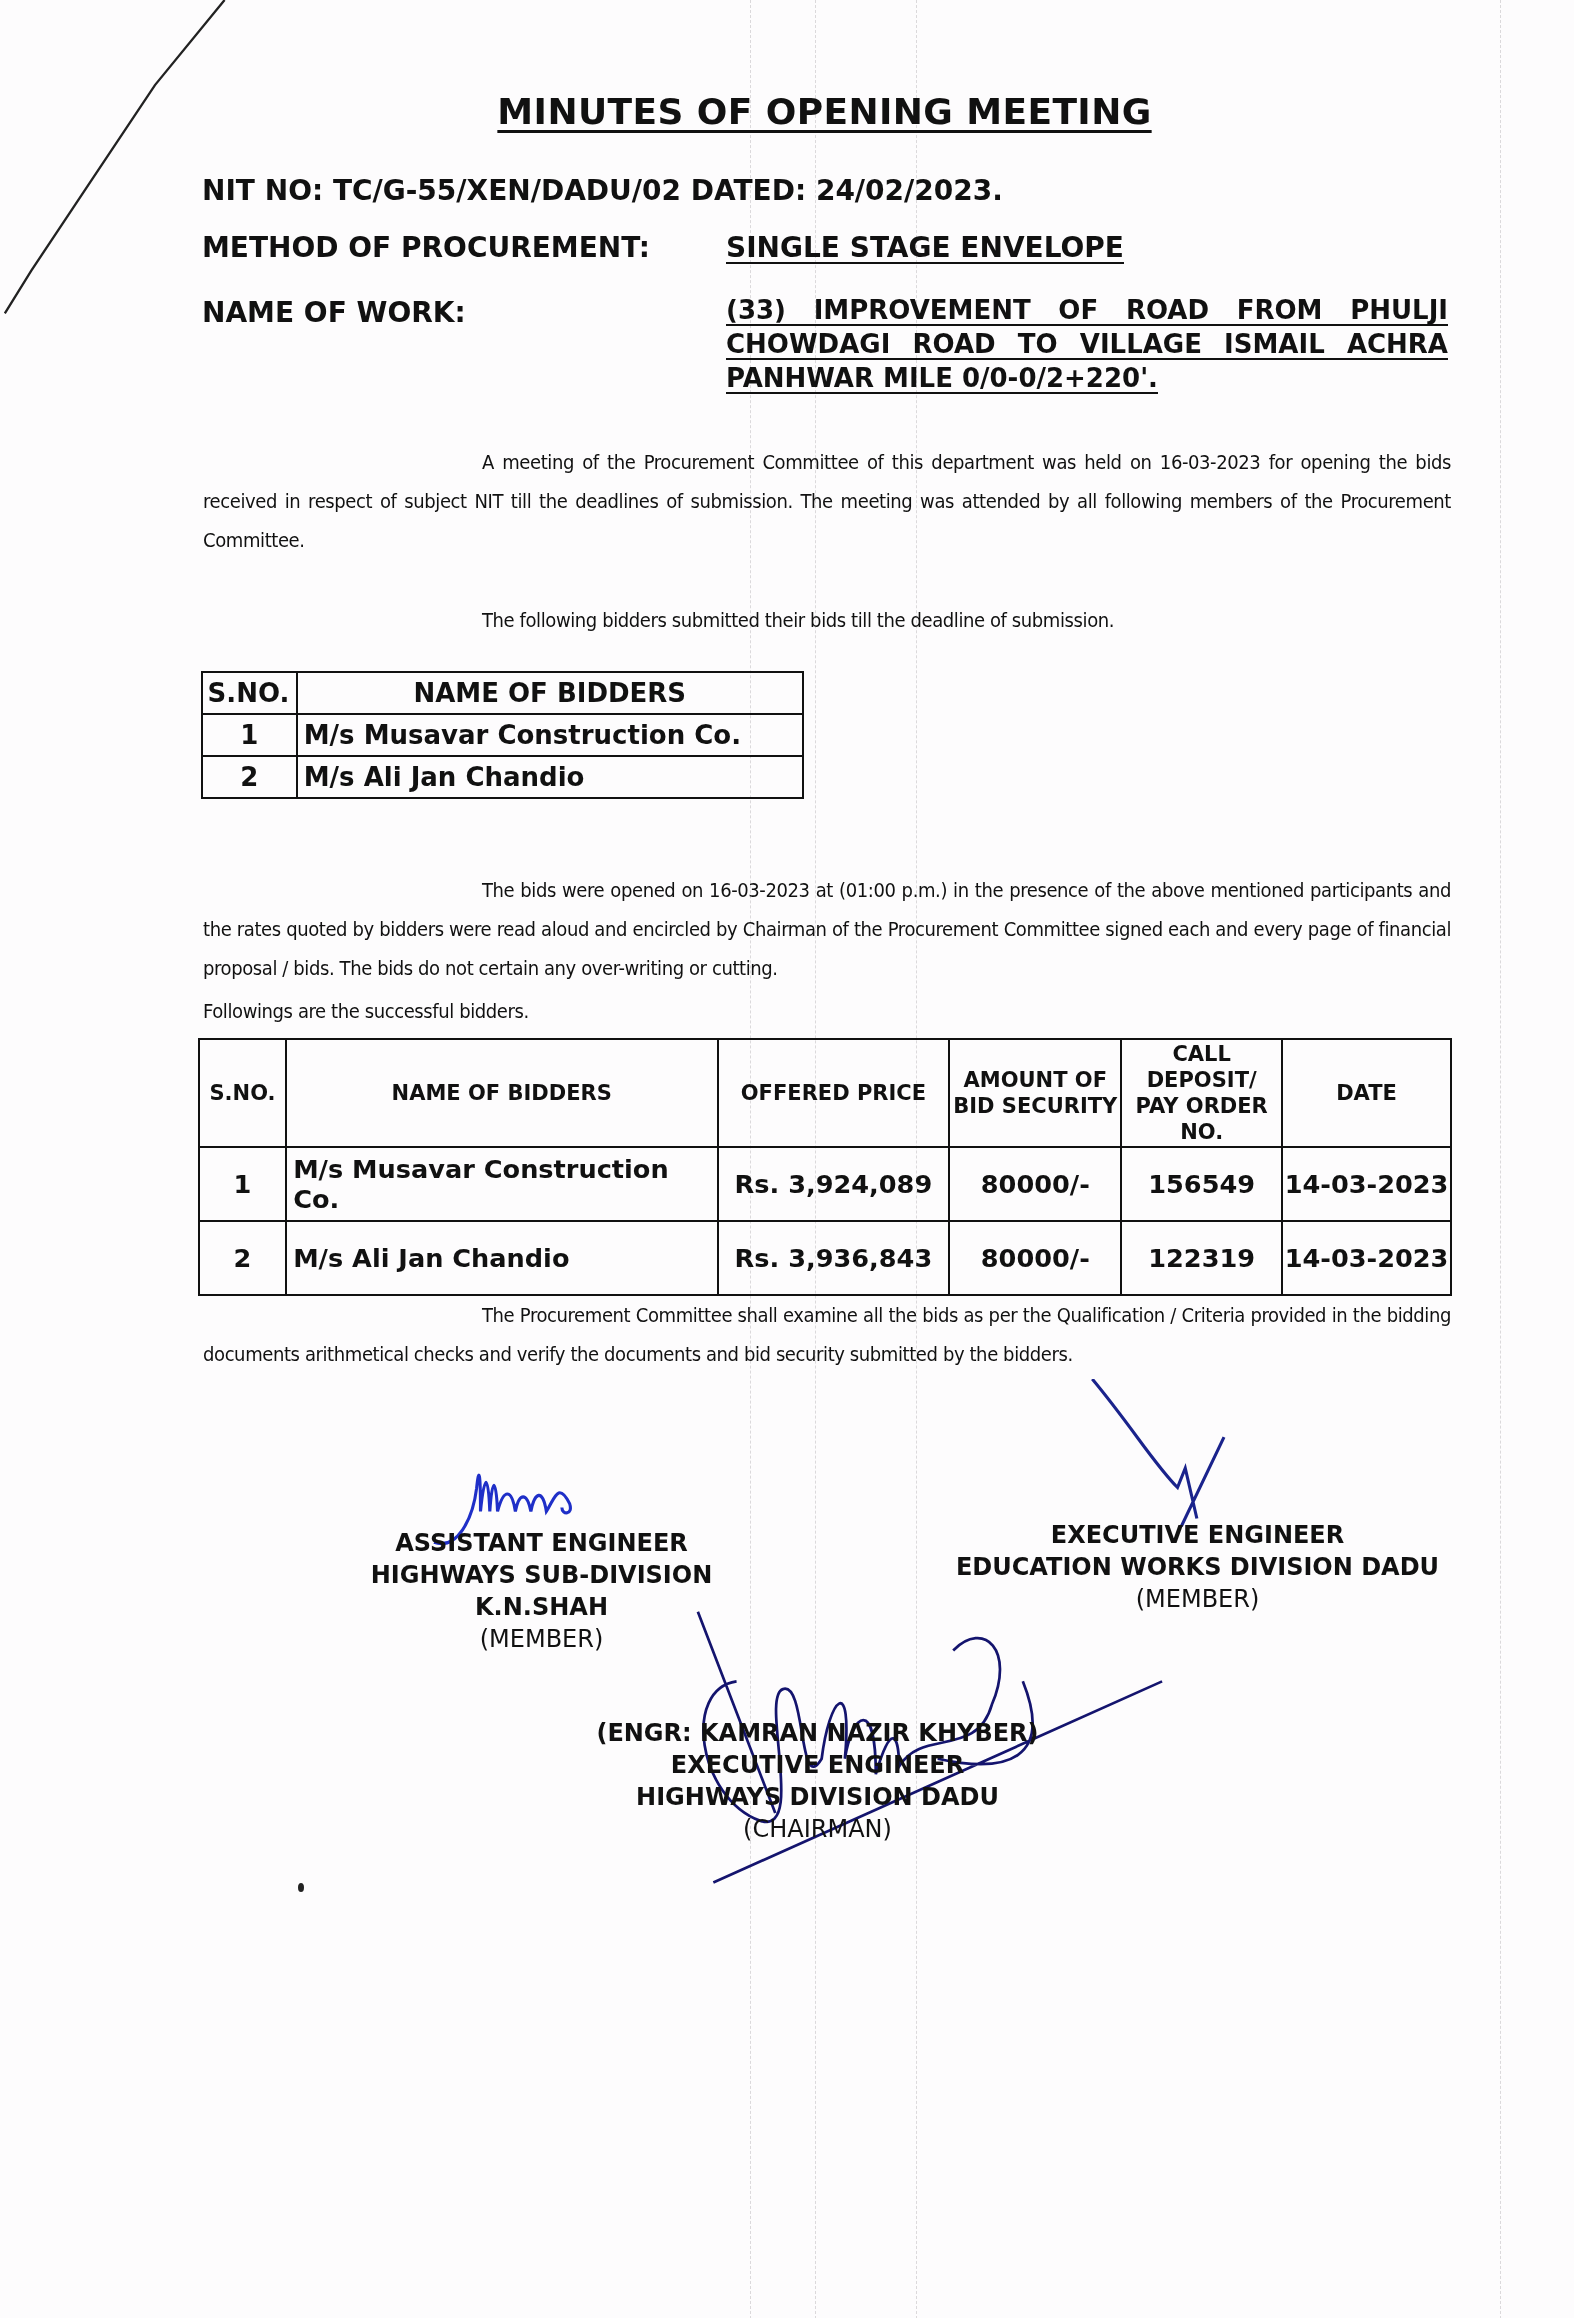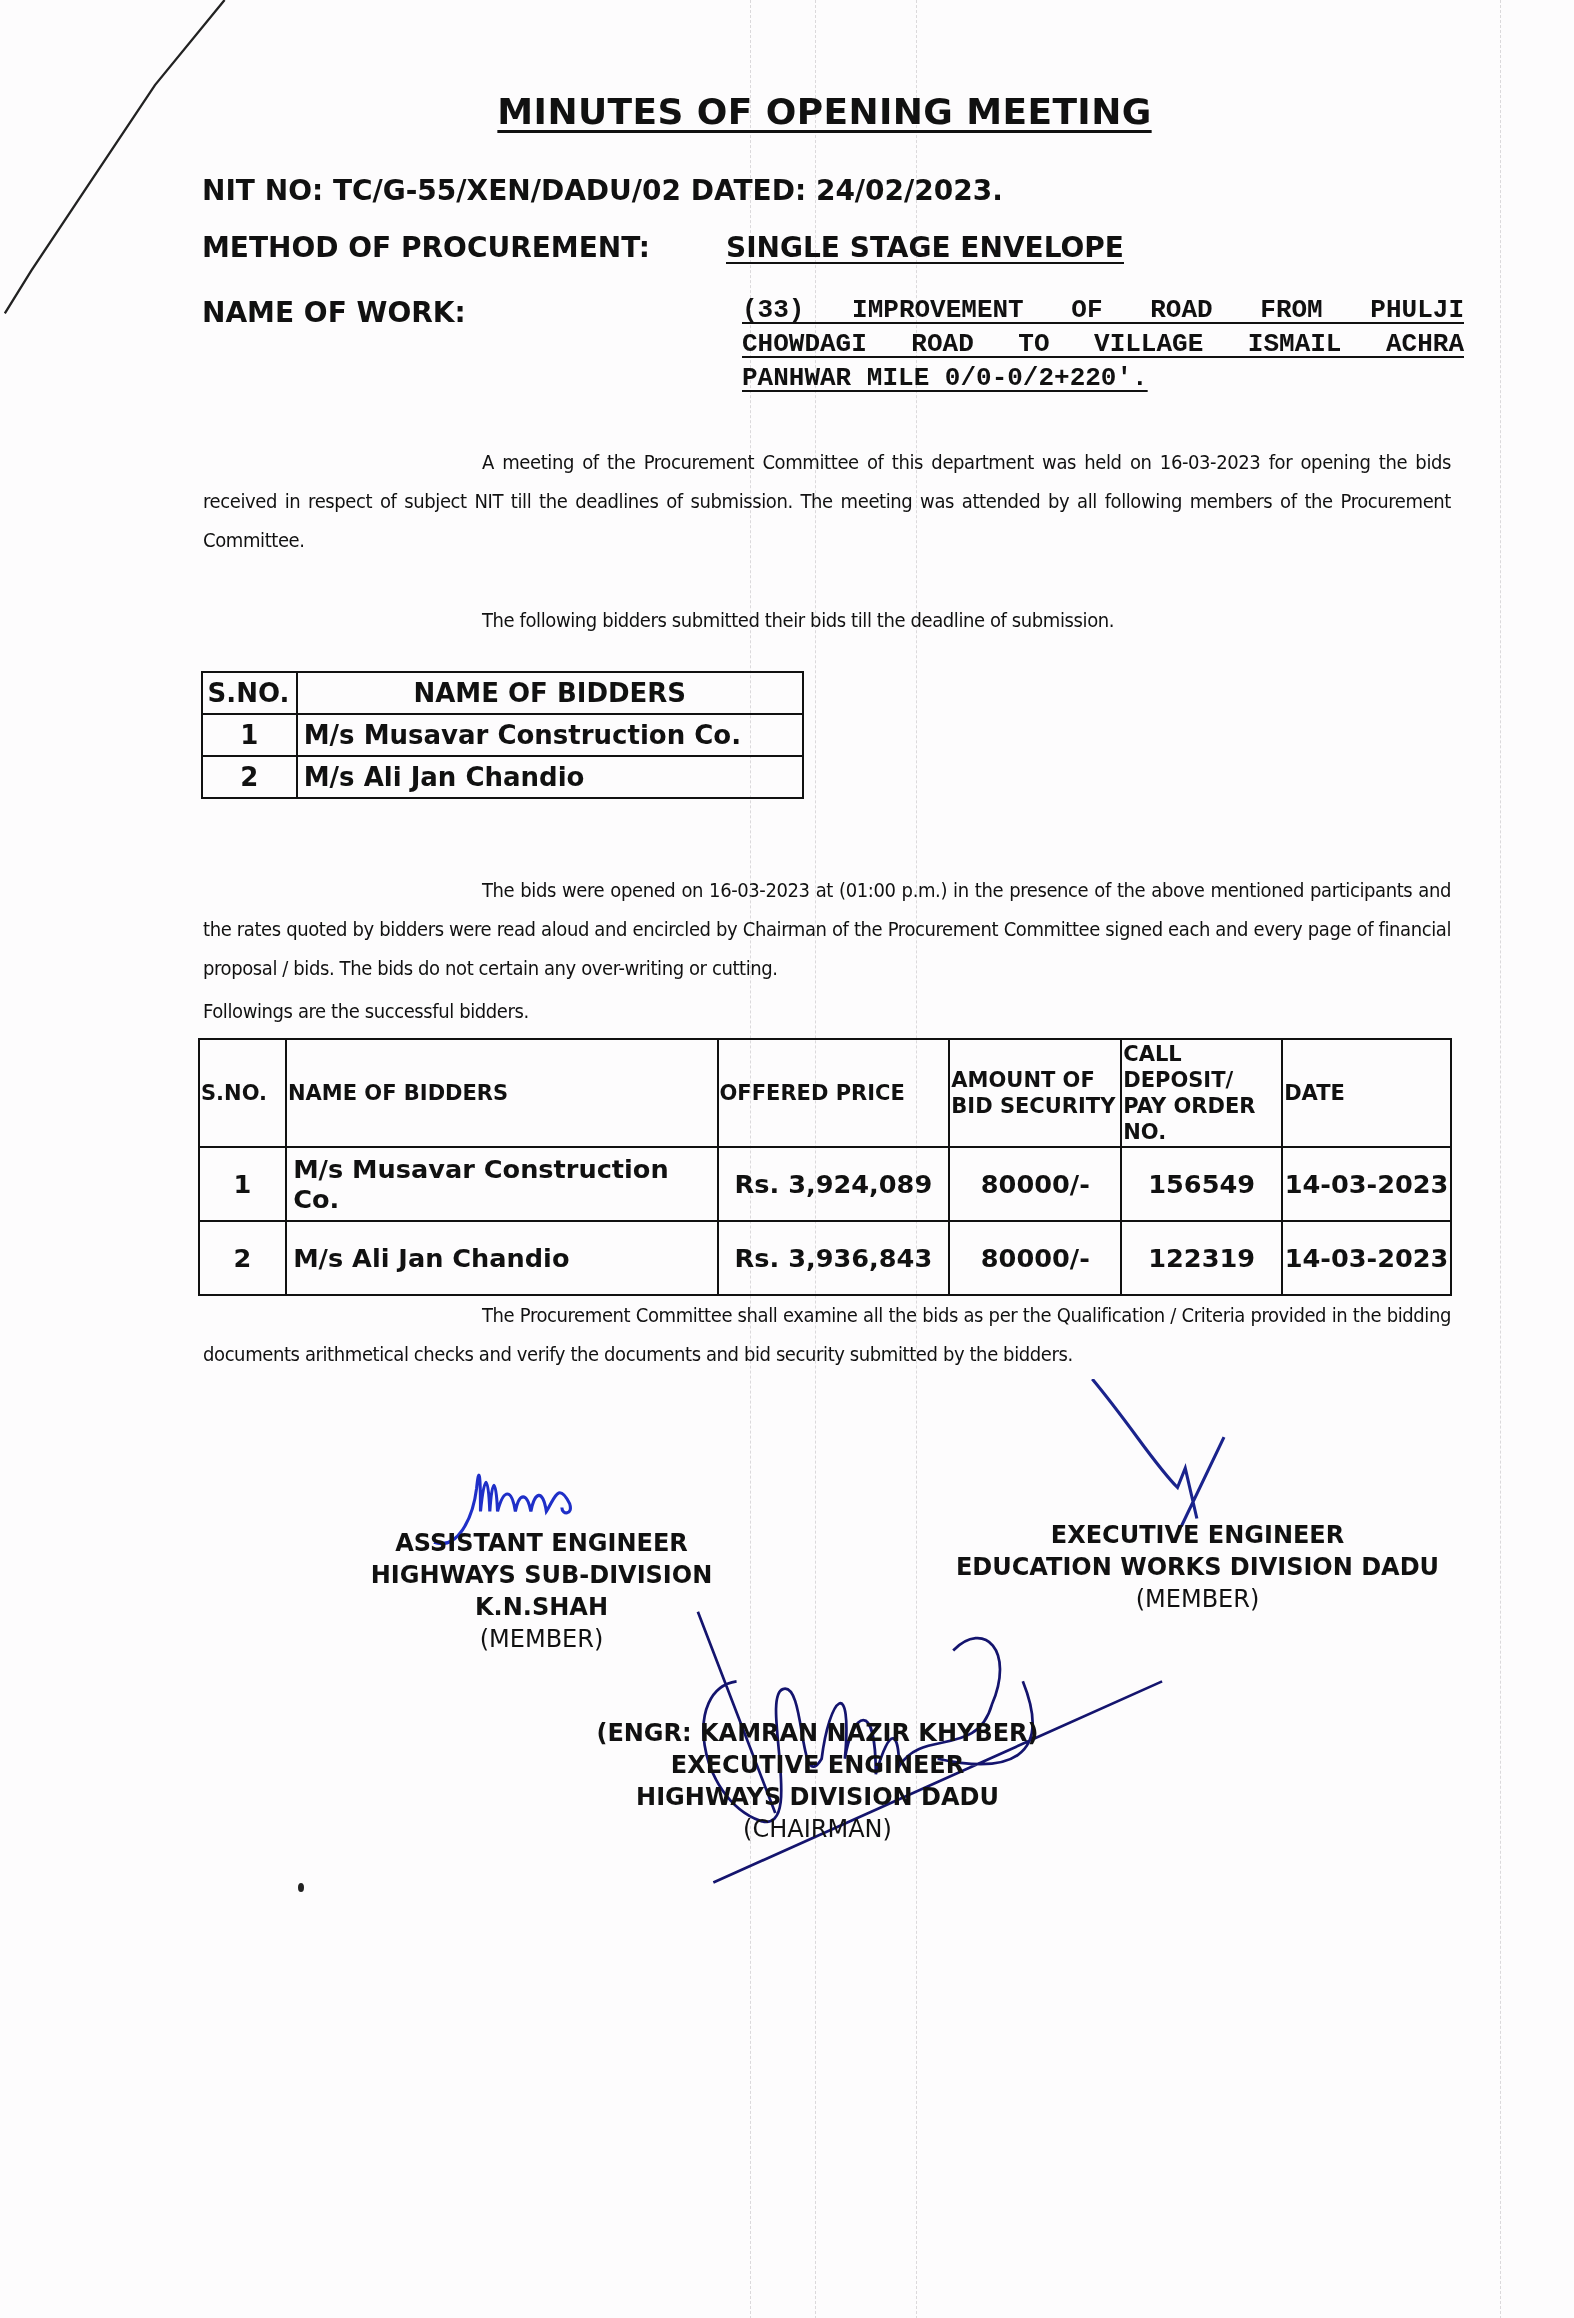--- a/index.html
+++ b/index.html
@@ -12,38 +12,38 @@
   .abs { position: absolute; }
   .fold { position: absolute; top: 0; bottom: 0; width: 0; border-left: 1.5px dashed rgba(120,110,120,0.25); }
   .title {
     left: 0; width: 1649px; top: 91px; text-align: center;
     font-size: 36px; font-weight: bold; letter-spacing: 0.4px;
   }
   .title span { text-decoration: underline; text-decoration-thickness: 3.1px; text-underline-offset: 6.2px; }
   .hdr { font-size: 28px; font-weight: bold; }
   .u { text-decoration: underline; text-decoration-thickness: 2.3px; text-underline-offset: 4.6px; }
   .work {
-    left: 742px; top: 293px; width: 722px; font-size: 26px; font-weight: bold;
-    line-height: 34px; text-align: justify; text-align-last: justify; font-family: Liberation Mono, monospace;
+    left: 726px; top: 293px; width: 722px; font-size: 26px; font-weight: bold;
+    line-height: 34px; text-align: justify; text-align-last: justify;
   }
   .work .last { text-align-last: left; }
   .para {
     left: 203px; width: 1248px; font-size: 20px; line-height: 39px;
     font-family: "DejaVu Sans Condensed", "DejaVu Sans", sans-serif;
     text-align: justify; letter-spacing: -0.4px;
   }
   .indent { text-indent: 279px; }
   table { border-collapse: collapse; position: absolute; }
   td, th { border: 2.3px solid #111; font-weight: bold; }
   .t1 { left: 201px; top: 671px; width: 603px; font-size: 26px; }
   .t1 th, .t1 td { height: 40px; padding: 0 6.2px; }
   .t1 th.sno { width: 68px; text-align: left; padding-left: 4.6px; }
   .t1 td.sno { text-align: center; }
   .t2 { left: 198px; top: 1038px; width: 1254px; font-size: 23px; }
-  .t2 th { height: 71px; font-size: 21px; text-align: left; line-height: 26px; }
+  .t2 th { height: 71px; font-size: 21px; text-align: center; line-height: 26px; }
   .t2 td { height: 70px; text-align: center; font-size: 25.6px; }
   .t2 td.name { text-align: left; padding-left: 6.2px; }
   .sig { text-align: center; font-weight: bold; font-size: 24px; line-height: 32px; }
   .sig .role { font-weight: normal; }
   .sigline { position: absolute; pointer-events: none; }
 </style>
 </head>
 <body>
 
 <div class="fold" style="left:750px"></div>

